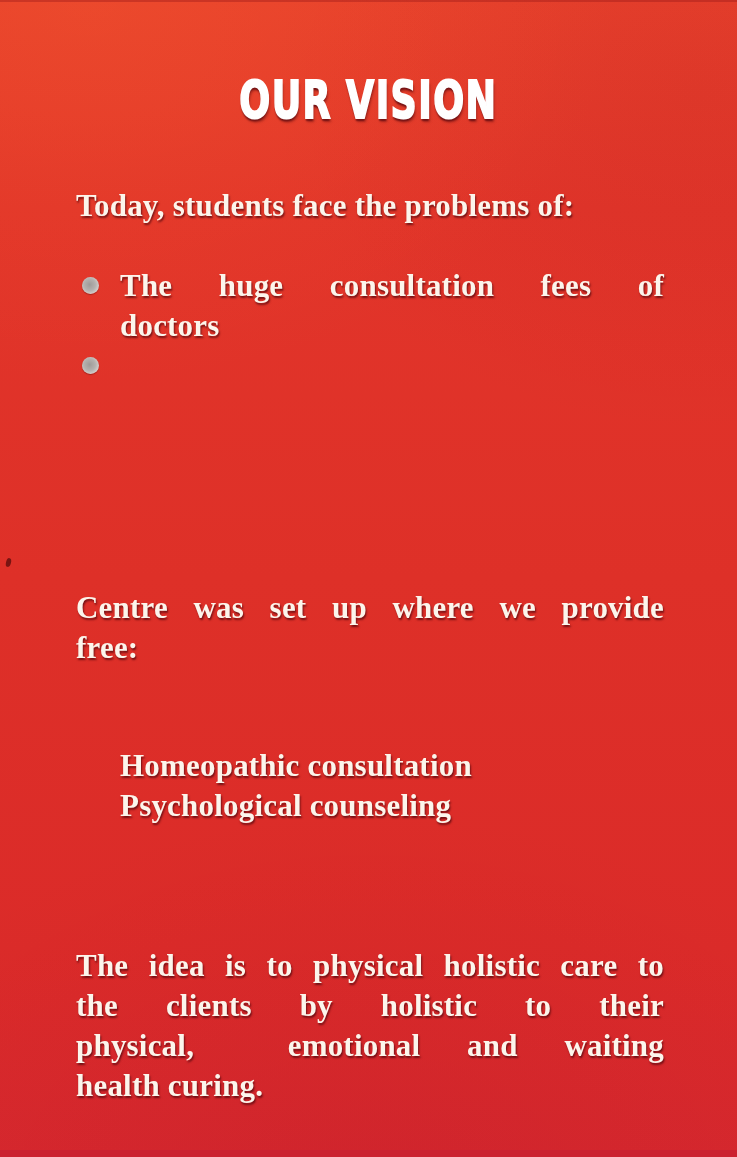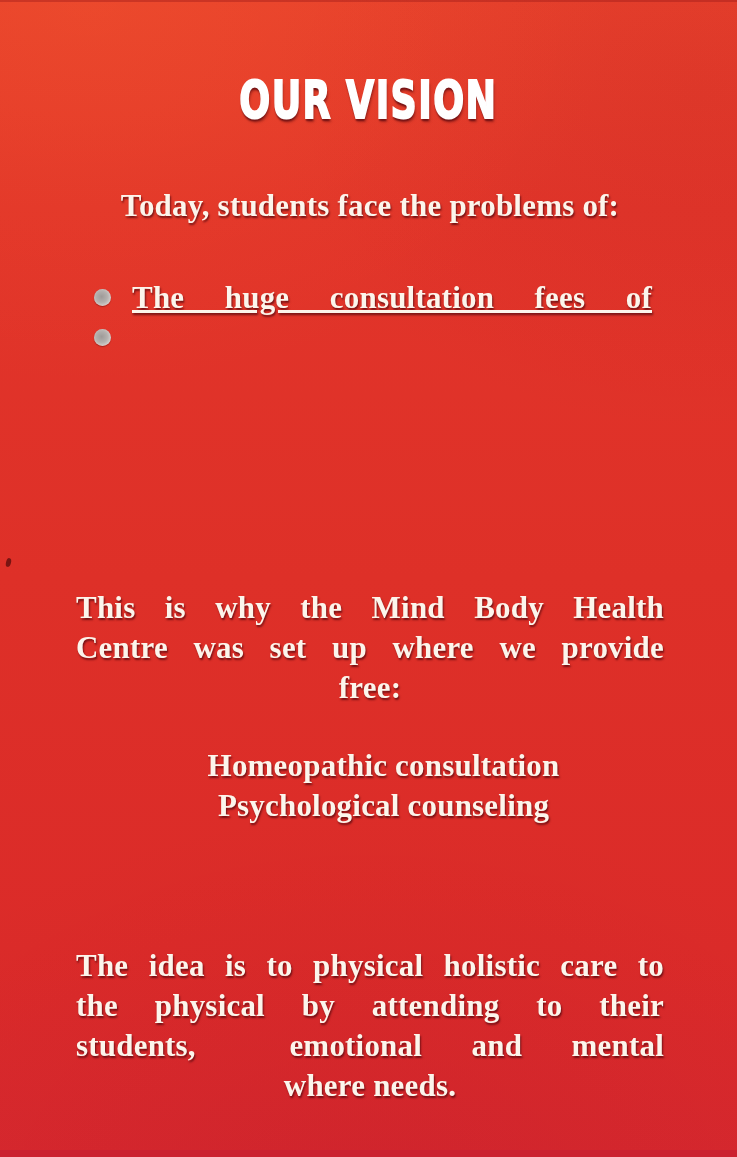--- a/index.html
+++ b/index.html
@@ -28,26 +28,26 @@
     text-shadow:0 3px 2px rgba(70,0,12,0.55), 2px 4px 3px rgba(70,0,12,0.35);
     white-space:nowrap;
   }
 
   .text{
     color:#fcf5ec;font-weight:bold;font-size:31px;line-height:40px;
     letter-spacing:0.2px;
     text-shadow:1px 2px 2px rgba(75,5,12,0.72);
   }
   .para{position:absolute;left:76px;right:73px;}
-  .line{min-height:40px;text-align:center;}
+  .line{min-height:40px;}
   .line.j{text-align:justify;text-align-last:justify;}
   .line.ls{letter-spacing:2.5px;}
 
   .intro{top:186px;}
-  .problems{top:266px;list-style:none;margin:12px;padding:0;text-decoration:underline;}
+  .problems{top:266px;list-style:none;margin:0;padding:0;}
   .problems li{position:relative;padding-left:44px;}
   .dot{
     position:absolute;left:6px;top:11px;width:17px;height:17px;border-radius:50%;
     background:radial-gradient(circle at 45% 45%, #9e9a98 0%, #b5b1af 45%, #d9d6d3 78%, #cecbc9 100%);
     box-shadow:0 1px 1px rgba(60,0,0,0.35);
   }
   .mission{top:588px;}
   .services{top:746px;left:120px;right:90px;}
   .idea{top:946px;}
 </style>
@@ -60,37 +60,37 @@
 <h1 class="title"><span class="squeeze">OUR VISION</span></h1>
 
 <div class="para text intro">
   <div class="line">Today, students face the problems of:</div>
 </div>
 
 <ul class="para text problems">
   <li>
     <span class="dot"></span>
     <div class="line j">The huge consultation fees of</div>
+    <div class="line">doctors</div>
   </li>
   <li>
     <span class="dot"></span>
   </li>
 </ul>
 
 <div class="para text mission">
-  <div class="line j">This is why the Mind Body Health</div>
   <div class="line j">Centre was set up where we provide</div>
   <div class="line">free:</div>
 </div>
 
 <div class="para text services">
   <div class="line">Homeopathic consultation</div>
   <div class="line">Psychological counseling</div>
 </div>
 
 <div class="para text idea">
   <div class="line j">The idea is to physical holistic care to</div>
-  <div class="line j">the physical by attending to their</div>
-  <div class="line j">students,   emotional and mental</div>
-  <div class="line">where needs.</div>
+  <div class="line j">the clients by holistic to their</div>
+  <div class="line j">physical,   emotional and waiting</div>
+  <div class="line">health curing.</div>
 </div>
 
 <div class="bottom-edge"></div>
 
 </body></html>

